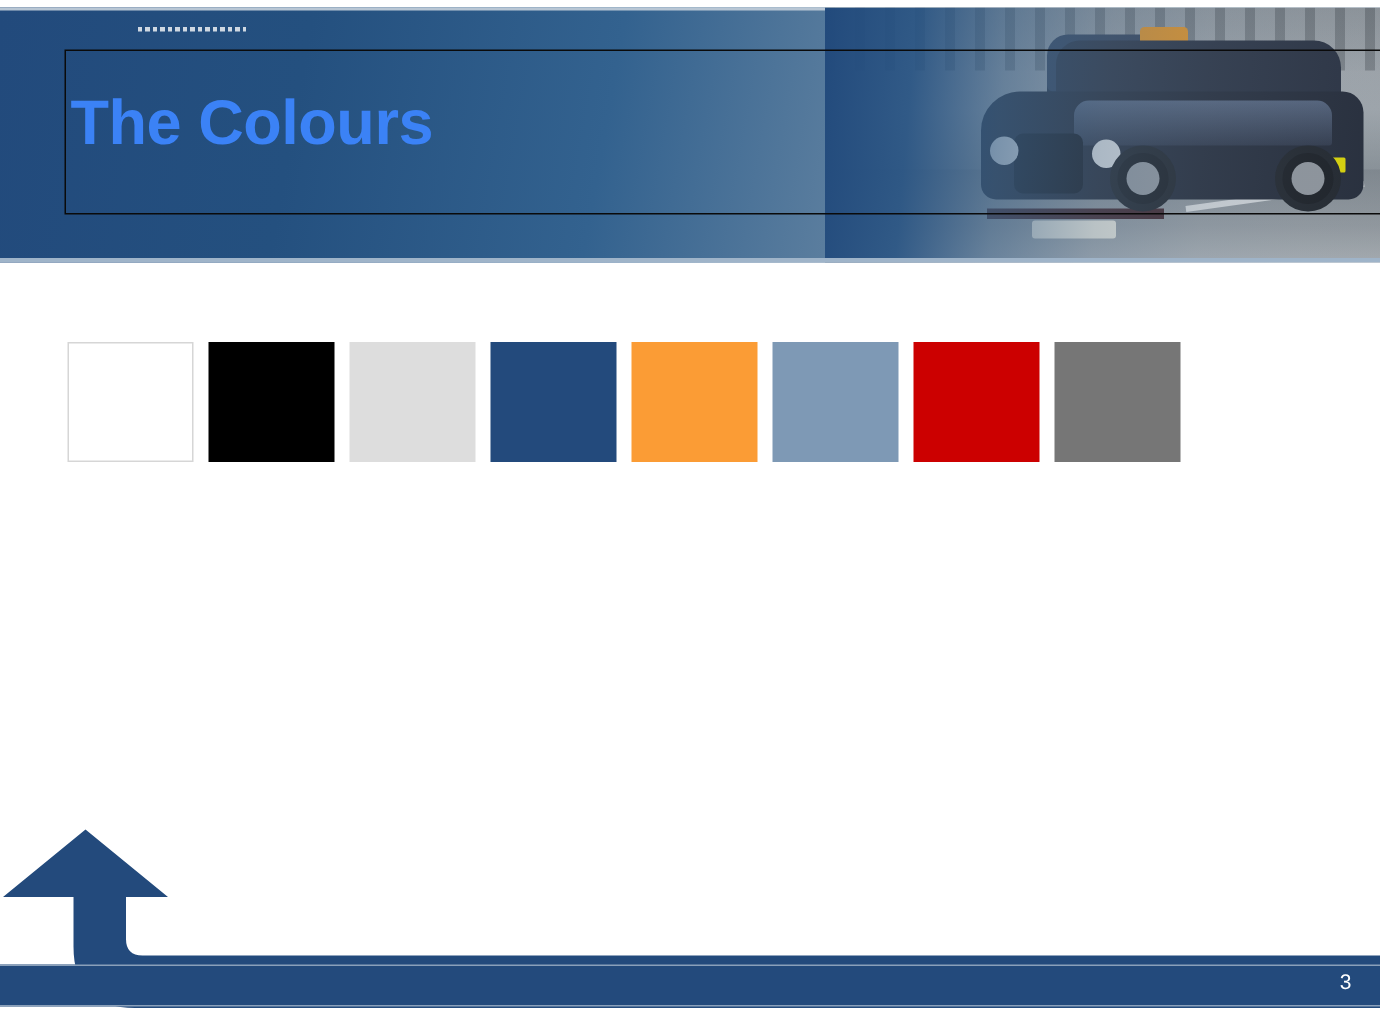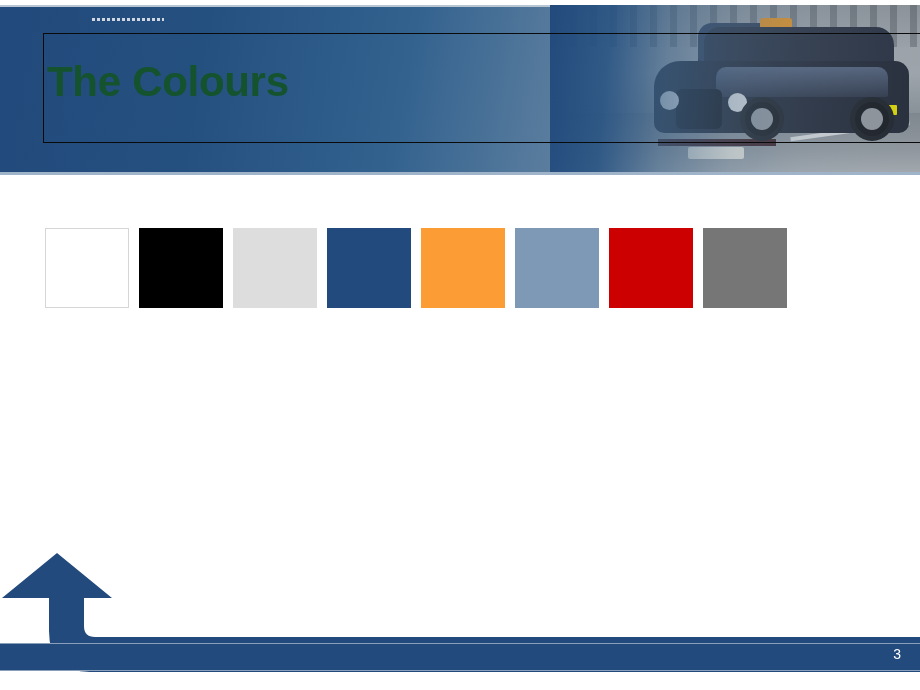--- a/index.html
+++ b/index.html
@@ -330,21 +330,21 @@
           </div>
         </div>
       </div>
       <div class="photo-wash"></div>
     </div>
 
     <div class="micro-rule"></div>
   </div>
 
   <div class="title-box" style="border-color: rgb(10, 10, 10);"></div>
-  <h1 class="title-text" style="color: #14532d;">The Colours</h1>
+  <h1 class="title-text" style="color: #3b82f6;">The Colours</h1>
 
   <div class="swatch-row">
     <div class="swatch bordered" title="white" style="background-color: rgb(255, 255, 255);"></div>
     <div class="swatch" title="black" style="background-color: rgb(0, 0, 0);"></div>
     <div class="swatch" title="light-grey" style="background-color: rgb(221, 221, 221);"></div>
     <div class="swatch" title="dark-blue" style="background-color: rgb(35, 74, 124);"></div>
     <div class="swatch" title="orange" style="background-color: rgb(251, 156, 53);"></div>
     <div class="swatch" title="steel-blue" style="background-color: rgb(126, 153, 181);"></div>
     <div class="swatch" title="red" style="background-color: rgb(204, 0, 0);"></div>
     <div class="swatch" title="grey" style="background-color: rgb(118, 118, 118);"></div>

